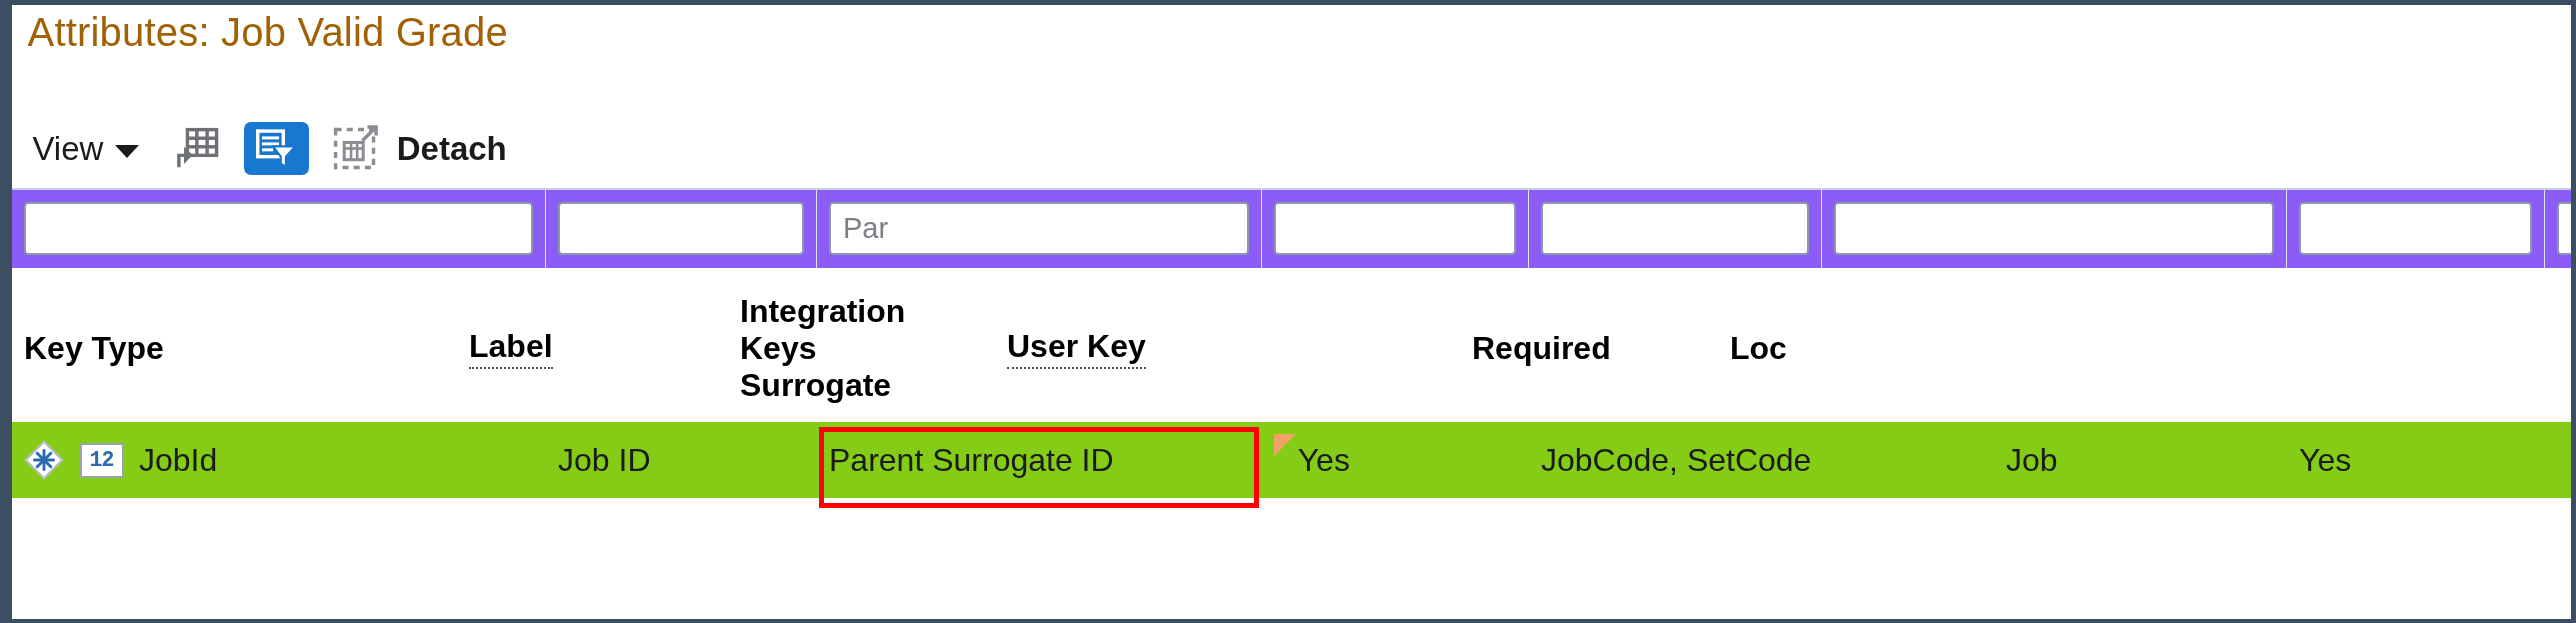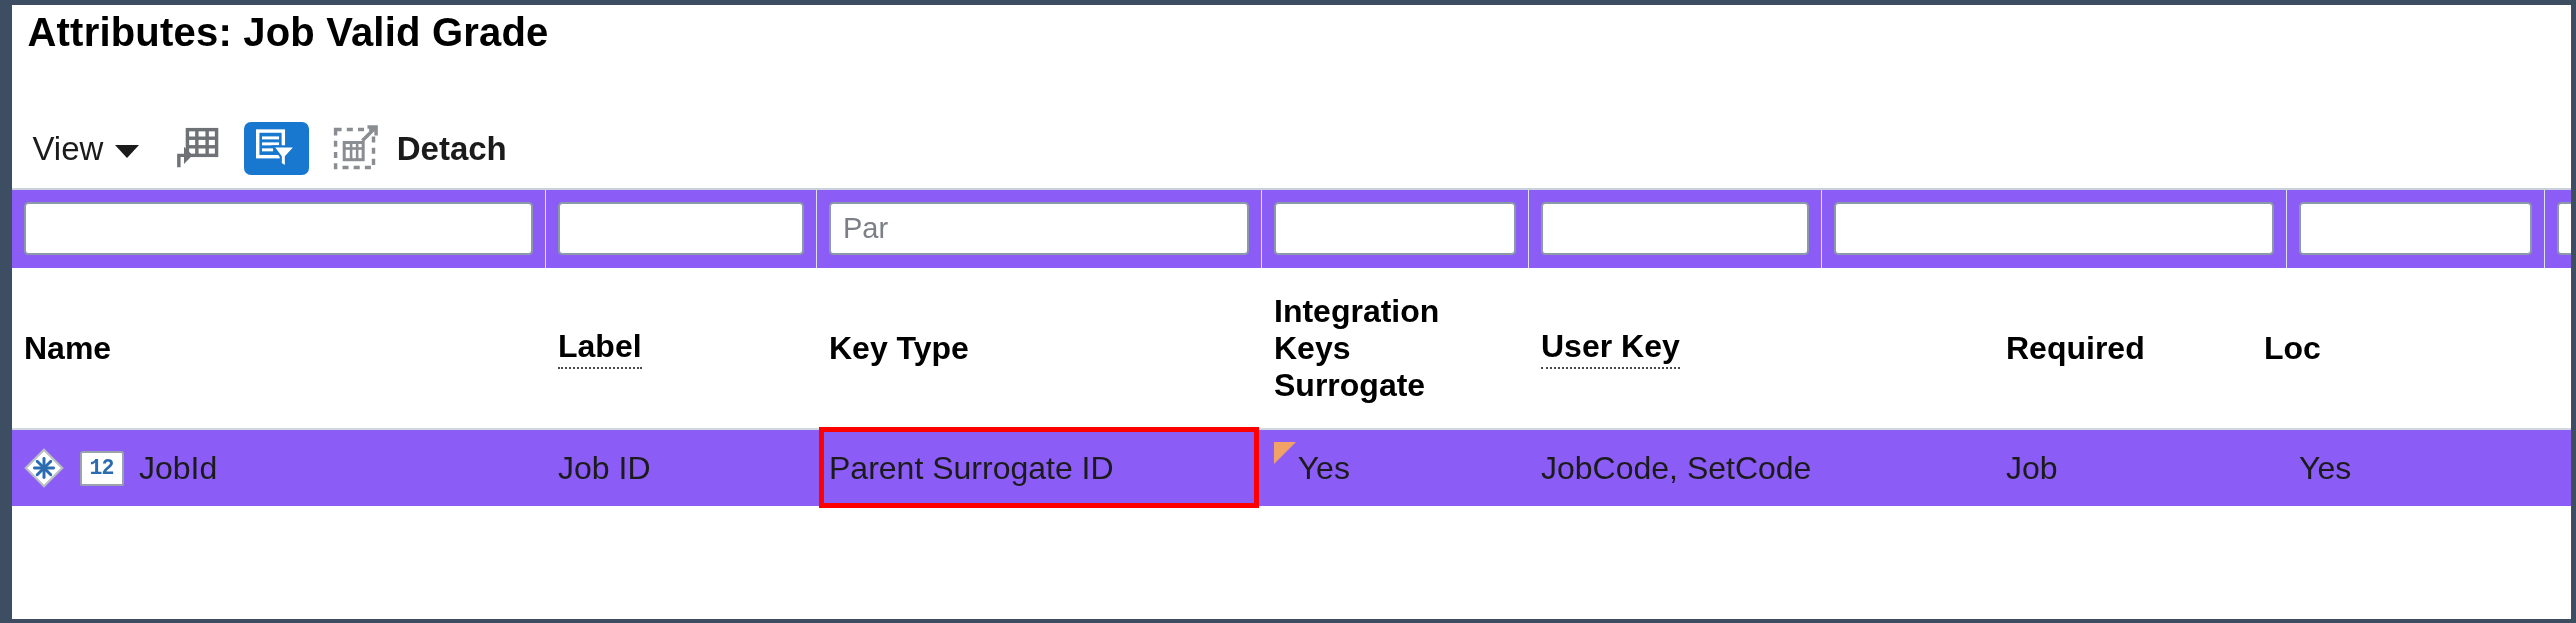--- a/index.html
+++ b/index.html
@@ -23,24 +23,23 @@
     border-left: 12px solid #3d4e63;
     border-right: 5.2px solid #3d4e63;
   }
 
   
   .panel-title {
     position: absolute;
     left: 15.5px;
     top: 5.2px;
     font-size: 40px;
-    color: #000000;
+    color: #a16207;
     letter-spacing: 0.2px;
     white-space: nowrap;
-    font-weight: bold;
   }
 
   
   .toolbar {
     position: absolute;
     left: 17px;
     top: 114px;
     height: 59px;
     display: flex;
     align-items: center;
@@ -182,23 +181,23 @@
   .header-sep {
     position: absolute;
     left: 0; right: 0;
     top: 240px;
     height: 1.7px;
     background: #cfd7df;
   }
 
   
   .data-row {
-    top: 242px;
+    top: 234px;
     height: 76px;
-    background: #8b5cf6;
+    background: #84cc16;
   }
   .data-row .cell {
     display: flex;
     align-items: center;
     padding: 0 12px;
     height: 76px;
   }
   .td {
     font-size: 32px;
     color: #1b1b1b;
@@ -334,28 +333,25 @@
         </div>
         <div class="cell" style="width: 258px;">
           <input class="filter-input" type="text" style="">
         </div>
         <div class="cell" style="width: 52px;">
           <input class="filter-input" type="text" style="">
         </div>
       </div>
 
     <div class="row header-row" id="header-row">
-        <div class="cell" style="width: 534px;">
-          <div class="th">Name</div>
+        <div class="cell" style="width: 445px;">
+          <div class="th">Key Type</div>
         </div>
         <div class="cell" style="width: 271px;">
           <div class="th dotted">Label</div>
-        </div>
-        <div class="cell" style="width: 445px;">
-          <div class="th">Key Type</div>
         </div>
         <div class="cell" style="width: 267px;">
           <div class="th th-multi">
             <span>Integration</span>
             <span>Keys</span>
             <span>Surrogate</span>
           </div>
         </div>
         <div class="cell" style="width: 465px;">
           <div class="th dotted">User Key</div>

